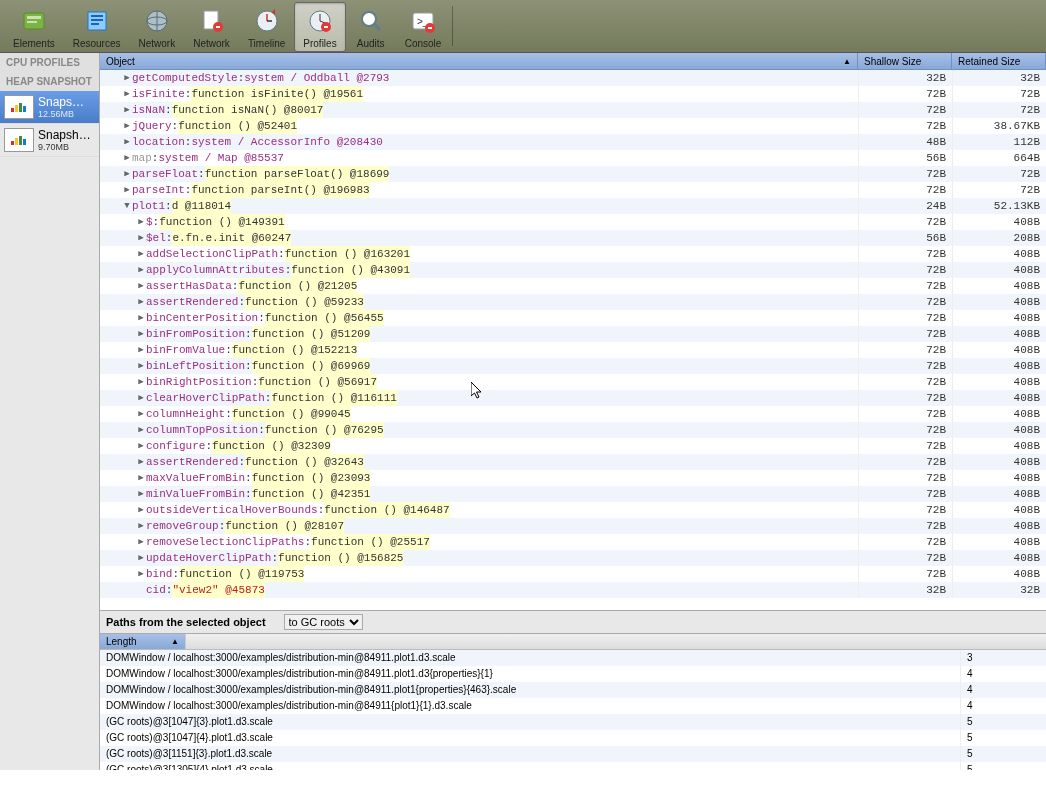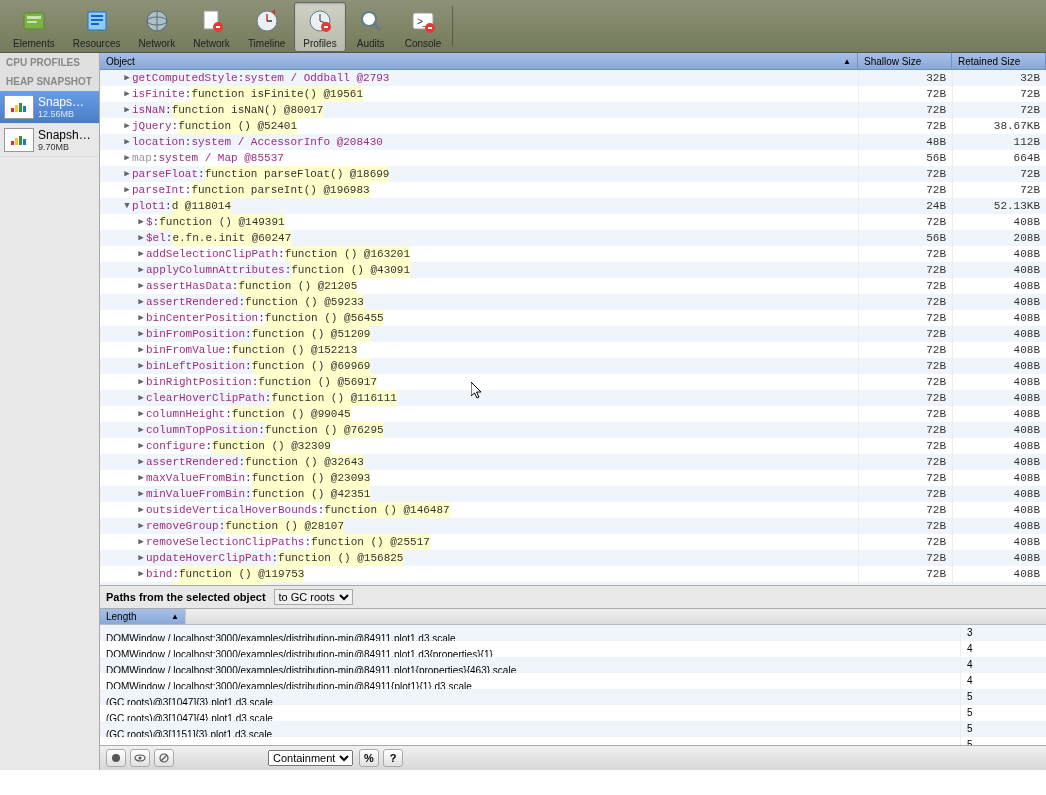--- a/index.html
+++ b/index.html
@@ -41,29 +41,29 @@
 .tree-row:nth-child(odd) { background: #f0f4fb; }
 .tree-row .cell-obj { flex: 1; overflow: hidden; display: flex; align-items: center; }
 .tree-row .cell-sz { width: 94px; text-align: right; padding-right: 6px; border-left: 1px solid #eee; color: #333; }
 .disclosure { width: 10px; display: inline-block; color: #666; cursor: pointer; font-size: 9px; text-align: center; }
 .indent { display: inline-block; }
 .key { color: #9b2e83; }
 .val { color: #333; }
 .val.hl { background: #ffffcc; }
 
 .paths-header { background: #e8e8e8; border-top: 1px solid #aaa; border-bottom: 1px solid #aaa; padding: 3px 6px; display: flex; align-items: center; font-size: 11px; }
-.paths-header select { margin-left: 8px; font-size: 11px; border: 1px solid #aaa; background: #f0f0f0; }
+.paths-header select { margin-left: 18px; font-size: 11px; border: 1px solid #aaa; background: #f0f0f0; }
 .paths-grid-header { display: flex; background: linear-gradient(#f0f0f0, #dcdcdc); border-bottom: 1px solid #bbb; font-size: 10px; height: 16px; }
 .paths-grid-header .pcol { padding: 2px 6px; border-right: 1px solid #ccc; display: flex; align-items: center; }
 .paths-grid-header .pcol.path { flex: 1; }
 .paths-grid-header .pcol.len { width: 86px; background: linear-gradient(#a8c0e8, #88a8d8); color: #000; }
 .paths-area { height: 120px; overflow-y: auto; font-size: 10px; }
 .path-row { display: flex; height: 16px; line-height: 16px; }
 .path-row:nth-child(odd) { background: #f0f4fb; }
-.path-row .pcell-path { flex: 1; padding-left: 6px; overflow: hidden; white-space: nowrap; margin-top: 6px; }
+.path-row .pcell-path { flex: 1; padding-left: 6px; overflow: hidden; white-space: nowrap; }
 .path-row .pcell-len { width: 86px; padding-left: 6px; border-left: 1px solid #eee; }
 
 .statusbar { height: 25px; background: linear-gradient(#f0f0f0, #d8d8d8); border-top: 1px solid #aaa; display: flex; align-items: center; padding: 0 6px; }
 .statusbar .sb-btn { width: 20px; height: 18px; border: 1px solid #aaa; border-radius: 3px; margin-right: 4px; display: flex; align-items: center; justify-content: center; font-size: 11px; cursor: pointer; background: linear-gradient(#fff,#e0e0e0); }
 .statusbar select.sb-sel { font-size: 11px; margin-left: 90px; }
 
 svg { display: block; }
 </style>
 </head>
 <body>
@@ -608,42 +608,20 @@
         <div class="path-row">
           <div class="pcell-path">(GC roots)@3[1151]{3}.plot1.d3.scale</div>
           <div class="pcell-len">5</div>
         </div>
         <div class="path-row">
           <div class="pcell-path">(GC roots)@3[1305]{4}.plot1.d3.scale</div>
           <div class="pcell-len">5</div>
         </div>
       </div>
 
-    <div class="statusbar">
-      <div class="sb-btn">
-          <svg width="10" height="10">
-            <circle cx="5" cy="5" r="4" fill="#555"></circle>
-          </svg>
-        </div>
-      <div class="sb-btn">
-          <svg width="12" height="10">
-            <ellipse cx="6" cy="5" rx="5" ry="3" fill="none" stroke="#555" stroke-width="1.2"></ellipse>
-            <circle cx="6" cy="5" r="1.5" fill="#555"></circle>
-          </svg>
-        </div>
-      <div class="sb-btn">
-          <svg width="10" height="10">
-            <circle cx="5" cy="5" r="4" fill="none" stroke="#555" stroke-width="1.2"></circle>
-            <line x1="2" y1="8" x2="8" y2="2" stroke="#555" stroke-width="1.2"></line>
-          </svg>
-        </div>
-      <select class="sb-sel"><option>Containment</option></select>
-      <div class="sb-btn" style="margin-left:6px;font-weight:bold">%</div>
-      <div class="sb-btn" style="font-weight:bold">?</div>
-    </div>
   </div>
 </div>
 
 <div style="position:absolute;left:471px;top:382px;pointer-events:none">
 <svg width="14" height="18">
       <path d="M0 0 L0 14 L3.5 11 L6 16 L8 15 L5.5 10 L10 10 Z" fill="#fff" stroke="#000" stroke-width="1"></path>
     </svg>
 </div>
 
 </body></html>

